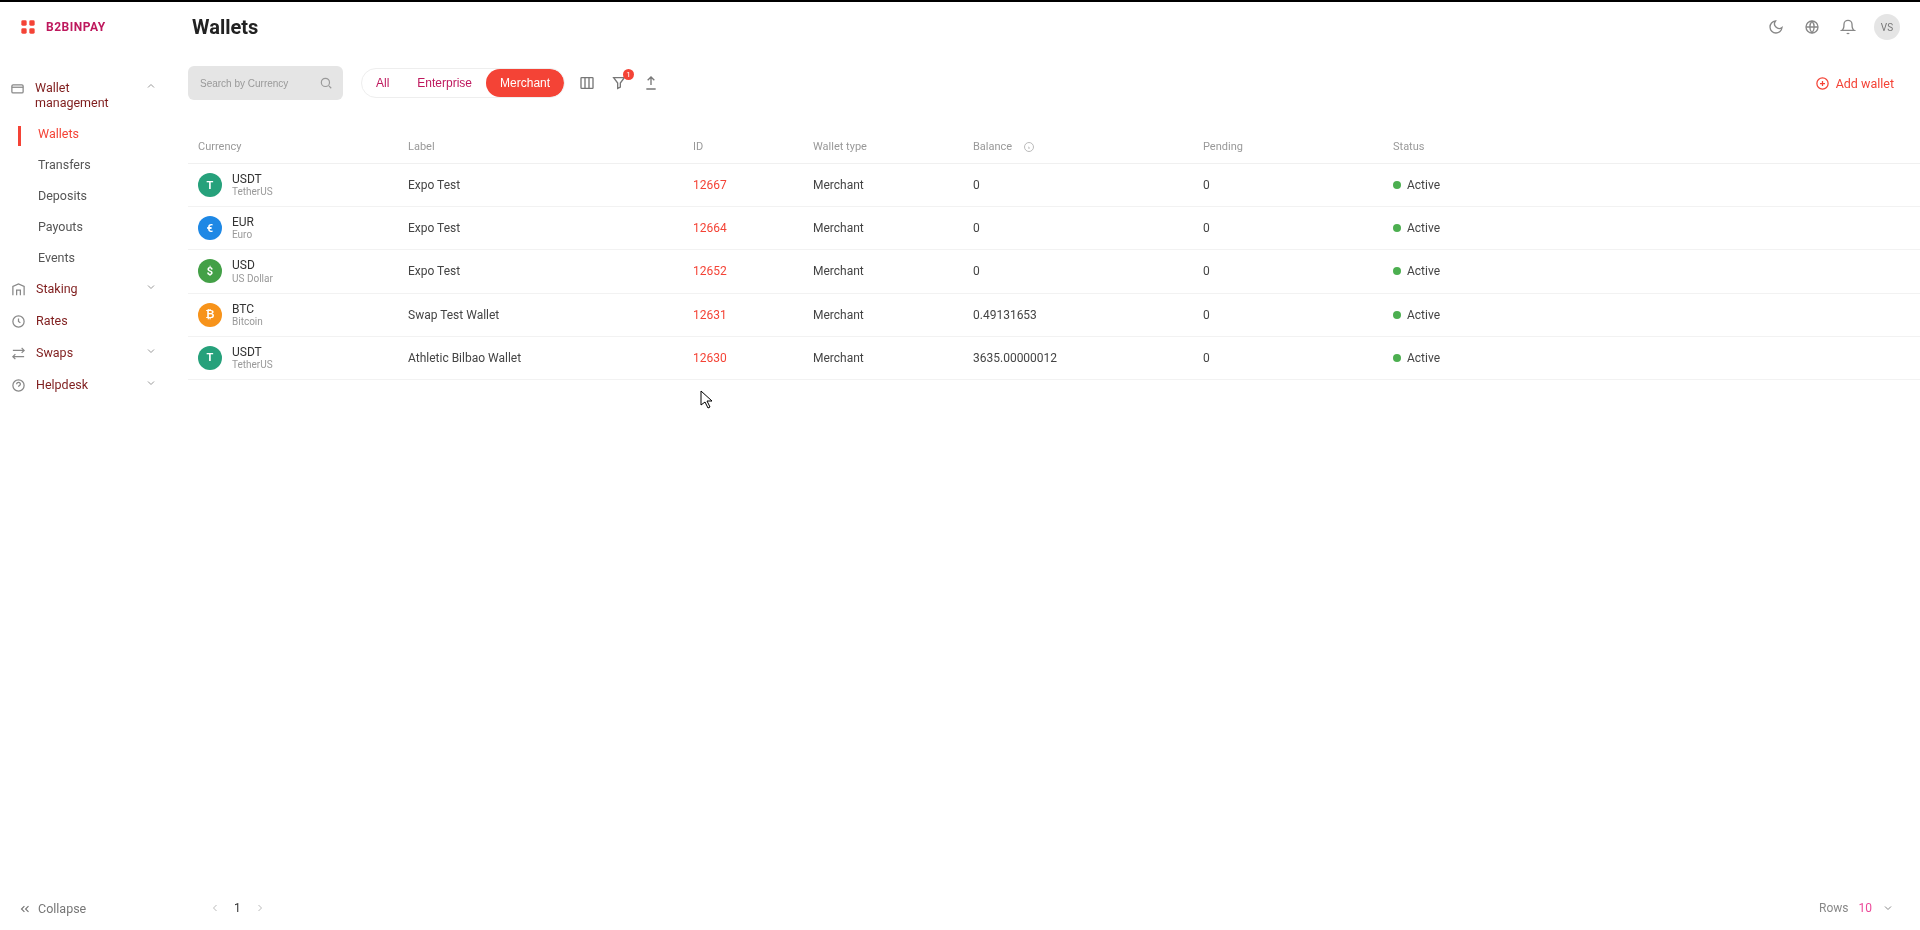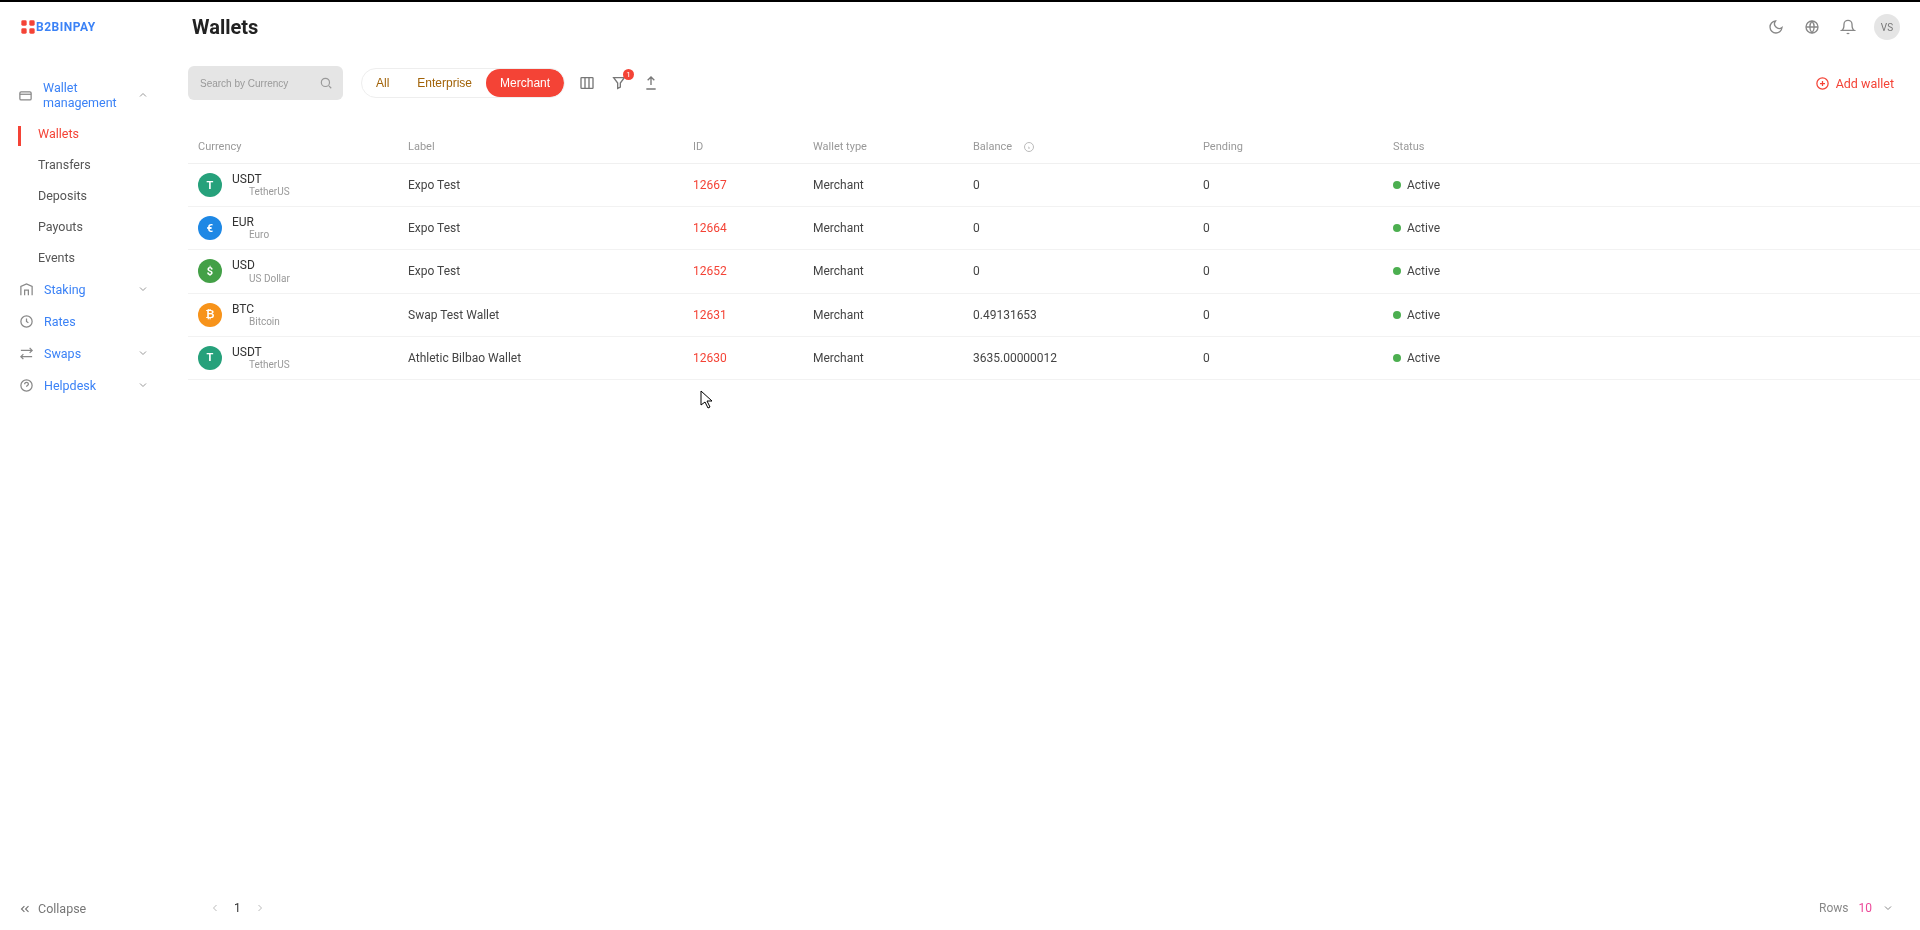--- a/index.html
+++ b/index.html
@@ -1,57 +1,57 @@
 <!DOCTYPE html>
 <html><head>
 <meta charset="utf-8">
 <style>
 * { margin:0; padding:0; box-sizing:border-box; }
 body { font-family: -apple-system, BlinkMacSystemFont, "Segoe UI", Roboto, sans-serif; background:#fff; color:#333; font-size:13px; overflow:hidden; }
 .app { display:flex; flex-direction:column; height:930px; width:1920px; border-top:2px solid #000;}
 .top-bar { height:50px; display:flex; align-items:center; padding:0 20px; }
-.logo { display:flex; align-items:center; gap:0; font-weight:700; font-size:12px; letter-spacing:0.5px; color:#3b82f6; width:150px;}
+.logo { display:flex; align-items:center; gap:10px; font-weight:700; font-size:12px; letter-spacing:0.5px; color:#be185d; width:150px;}
 .logo-icon { width:16px; height:16px; }
 .page-title { font-size:20px; font-weight:700; color:#222; margin-left:22px;}
 .spacer { flex:1; }
 .top-actions { display:flex; gap:16px; align-items:center;}
 .top-action { width:20px; height:20px; display:flex; align-items:center; justify-content:center; color:#888; cursor:pointer;}
 .avatar-btn { width:26px; height:26px; border-radius:50%; background:#e5e5e5; color:#777; font-size:10px; display:flex;align-items:center;justify-content:center; cursor:pointer;}
 .body { flex:1; display:flex; min-height:0;}
 .sidebar { width:168px; border-right:1px solid transparent; padding-top:20px; display:flex; flex-direction:column; }
 .nav { flex:1; }
-.nav-item { display:flex; align-items:center; gap:10px; padding:8px 18px; color:#3b82f6; cursor:pointer; font-size:12.5px; position:relative;}
+.nav-item { display:flex; align-items:flex-start; gap:10px; padding:8px 10px; color:#7f1d1d; cursor:pointer; font-size:12.5px; position:relative;}
 .nav-item .chev { margin-left:auto; color:#999;}
 .nav-icon { width:16px; height:16px; display:flex; align-items:center; justify-content:center; color:#888;}
 .sub-nav { padding-left:18px; }
 .sub-item { display:block; padding:8px 18px 8px 20px; color:#555; cursor:pointer; font-size:12.5px;}
 .sub-item.active { color:#f44336; }
 .sub-item.active::before { content:""; position:absolute; left:0; width:3px; height:20px; background:#f44336;}
 .sub-active-wrap { position:relative;}
 .sidebar-footer { padding:14px 18px; display:flex; align-items:center; gap:6px; color:#777; cursor:pointer; font-size:12.5px;}
 .main { flex:1; padding:0 0 0 20px; display:flex; flex-direction:column; min-height:0;}
 .toolbar { display:flex; align-items:center; gap:12px; padding:14px 20px 14px 0;}
 .search-wrap { position:relative; width:155px;}
 .search-input { width:100%; height:34px; border:none; background:#e5e5e5; border-radius:6px; padding:0 34px 0 12px; font-size:10px; color:#333; outline:none;}
 .search-input::placeholder { color:#999; }
 .search-icon { position:absolute; right:10px; top:50%; transform:translateY(-50%); color:#999;}
 .seg { display:flex; border:1px solid #eee; border-radius:18px; overflow:hidden; align-items:center; height:30px; margin-left:6px;}
-.seg-btn { padding:0 14px; font-size:12px; color:#a16207; background:transparent; border:none; cursor:pointer; height:28px;}
+.seg-btn { padding:0 14px; font-size:12px; color:#be185d; background:transparent; border:none; cursor:pointer; height:28px;}
 .seg-btn.active { background:#f44336; color:#fff; border-radius:16px;}
 .tool-icon { width:20px; height:20px; display:flex; align-items:center; justify-content:center; color:#777; cursor:pointer; position:relative;}
 .badge { position:absolute; top:-4px; right:-5px; width:11px; height:11px; border-radius:50%; background:#f44336; color:#fff; font-size:8px; display:flex;align-items:center;justify-content:center;}
 .add-wallet { margin-left:auto; display:flex; align-items:flex-start; gap:6px; color:#f44336; font-size:12.5px; cursor:pointer; padding-right:6px;}
 .table { flex:1; overflow:auto;}
 .thead { display:grid; grid-template-columns: 210px 285px 120px 160px 230px 190px 150px; font-size:11px; color:#999; padding:10px 10px; border-bottom:1px solid #f0f0f0;}
 .thead .th { display:flex; align-items:center; gap:4px;margin-top:16px;}
 .row { display:grid; grid-template-columns: 210px 285px 120px 160px 230px 190px 150px; padding:9px 10px; border-bottom:1px solid #f2f2f2; align-items:center; font-size:12px; color:#444;}
 .currency-cell { display:flex; align-items:center; gap:10px;}
 .coin-icon { width:24px; height:24px; border-radius:50%; display:flex; align-items:center; justify-content:center; color:#fff; font-size:11px; font-weight:700;}
 .coin-name { font-size:12px; color:#333; line-height:1.1;}
-.coin-sub { font-size:10px; color:#999; line-height:1.1;margin-left:17px;}
+.coin-sub { font-size:10px; color:#999; line-height:1.1;}
 .id-link { color:#f44336; }
 .status-cell { display:flex; align-items:center; gap:6px;}
 .status-dot { width:8px; height:8px; border-radius:50%; background:#4caf50;}
 .pagination { height:46px; display:flex; align-items:center; padding:0 16px; border-top:1px solid transparent;}
 .pag-btn { width:22px; height:22px; display:flex; align-items:center; justify-content:center; color:#bbb; cursor:pointer;}
 .pag-cur { font-size:12px; color:#333; padding:0 8px;}
 .rows-sel { margin-left:auto; display:flex; align-items:center; gap:10px; color:#888; font-size:12px; padding-right:10px;}
 .rows-val { color:#ec4899; }
 .cursor-arrow { position:absolute; left:700px; top:390px; pointer-events:none;}
 svg { display:block; }

